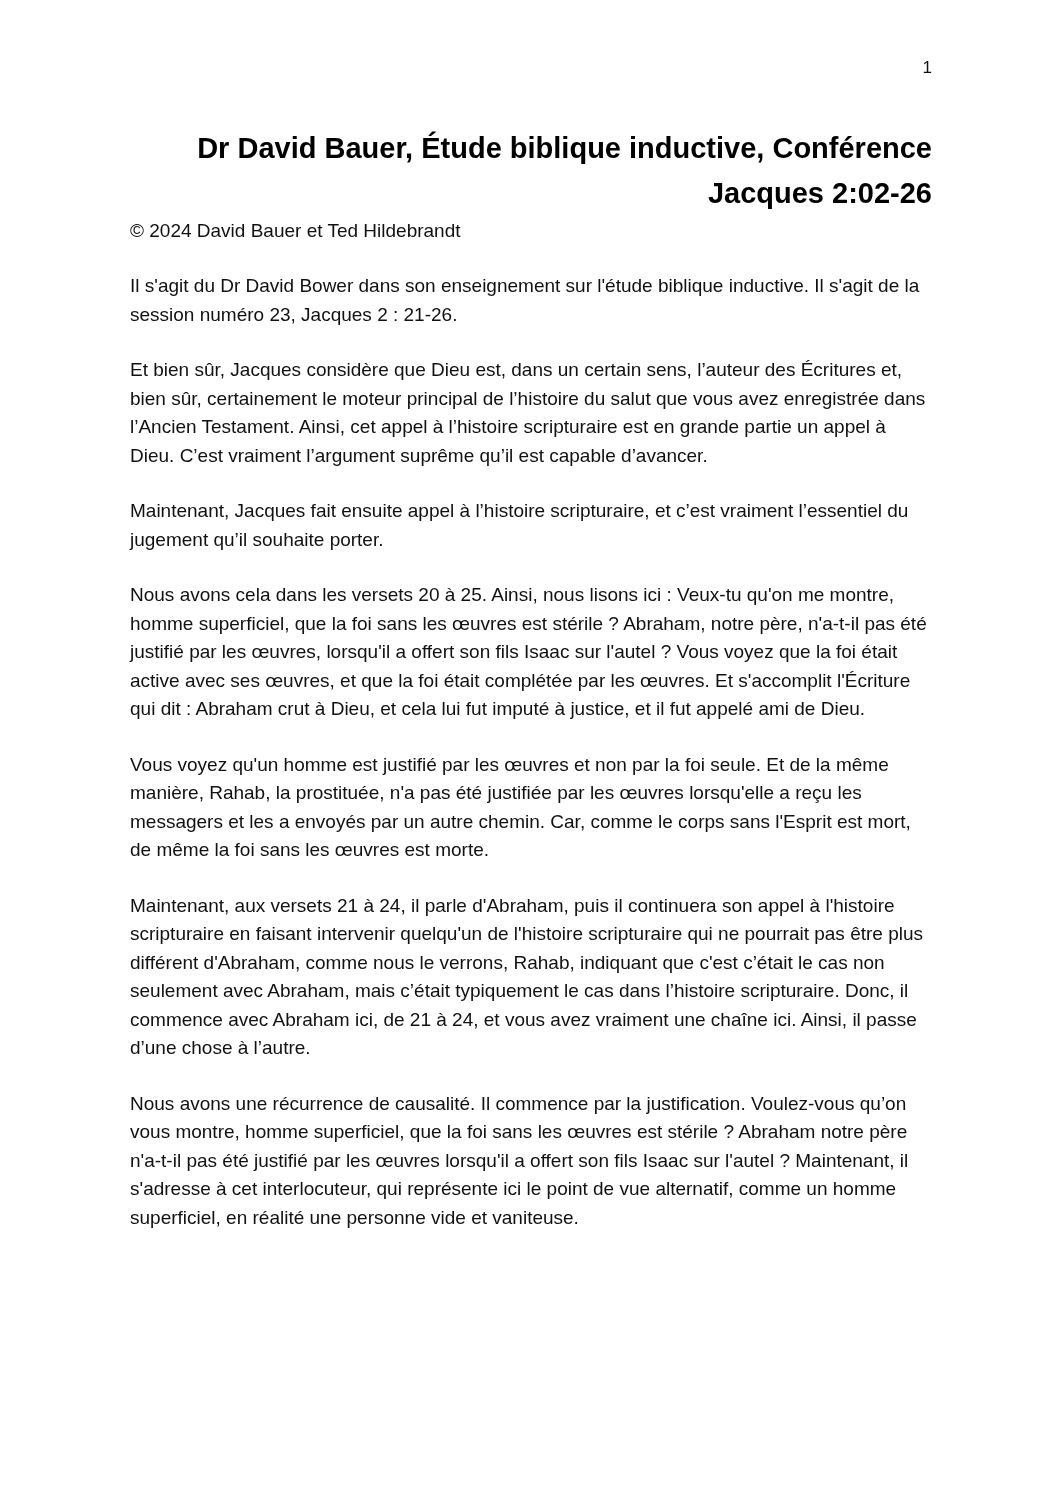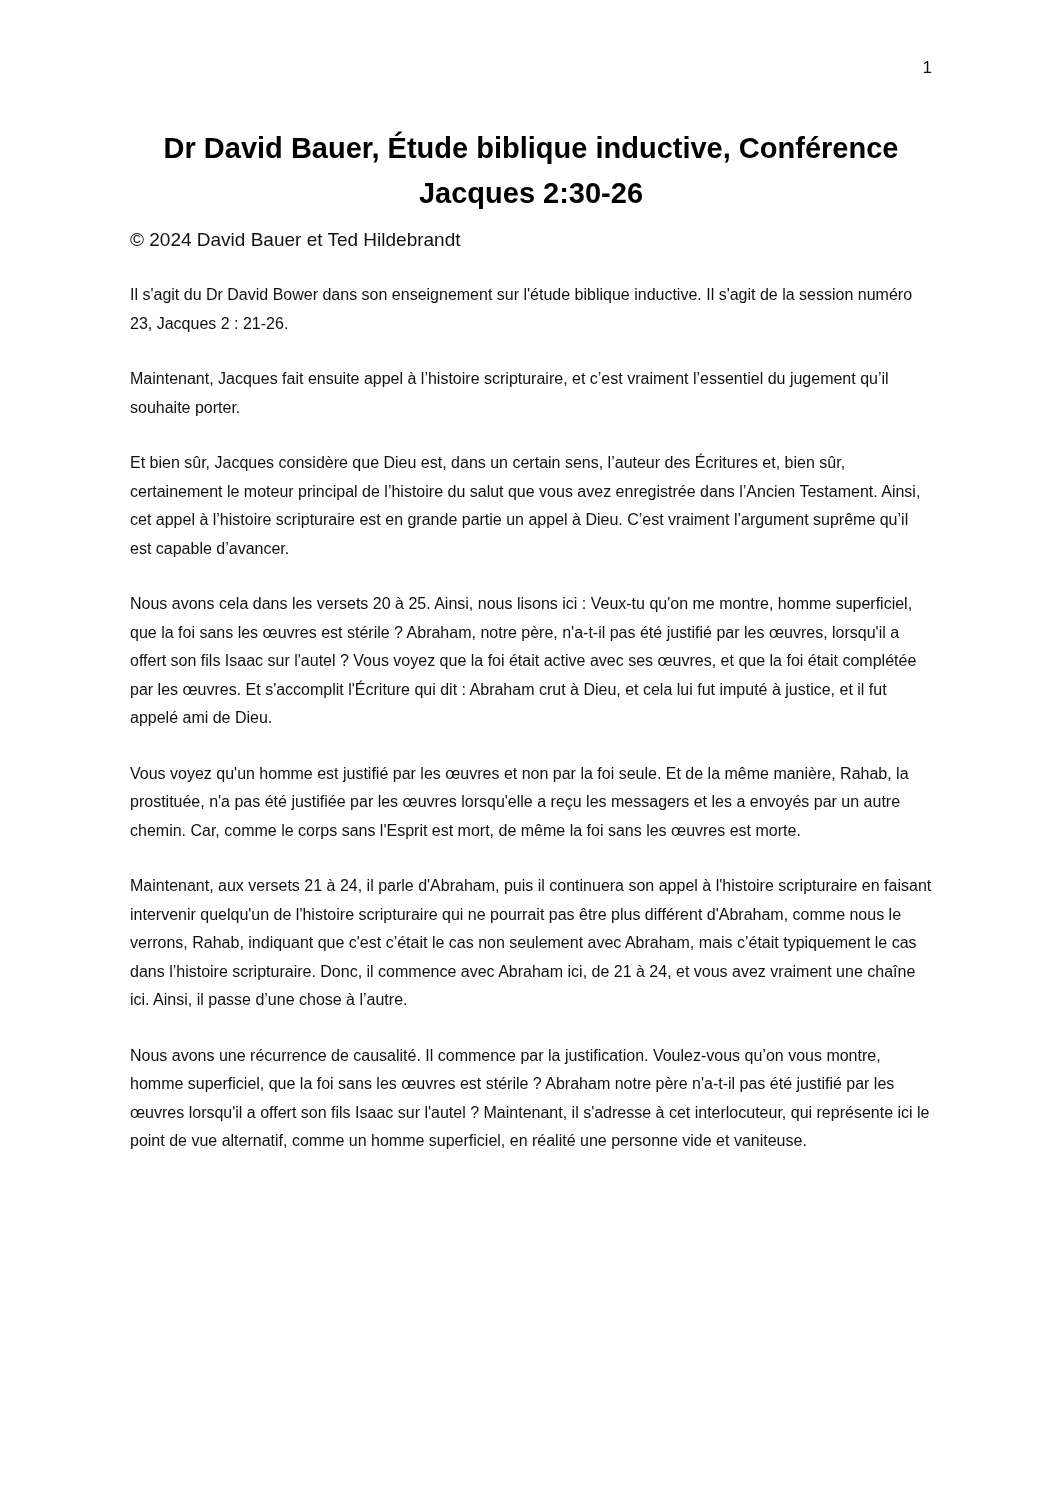--- a/index.html
+++ b/index.html
@@ -24,61 +24,61 @@
     font-size: 17px;
     color: #111111;
   }
   .content {
     position: absolute;
     top: 126px;
     left: 130px;
     width: 802px;
   }
   .title-block {
-    text-align: center;
+    text-align: right;
     font-weight: bold;
     font-size: 29px;
     line-height: 45px;
     color: #000000;
-    margin-bottom: 11px;
+    margin-bottom: 2px;
   }
   .copyright {
     font-size: 19px;
     line-height: 26px;
     color: #111111;
     margin-bottom: 28px;
   }
   .body-text p {
-    font-size: 16px;
+    font-size: 19px;
     line-height: 28.5px;
     margin: 0 0 27px 0;
     text-align: left;
     color: #111111;
   }
 </style>
 </head>
 <body>
 
 <div class="page">
 
   <div class="page-number">1</div>
 
   <div class="content">
 
     <div class="title-block">
       <div>Dr David Bauer, Étude biblique inductive, Conférence</div>
-      <div>Jacques 2:30-26</div>
+      <div>Jacques 2:02-26</div>
     </div>
 
     <div class="copyright">© 2024 David Bauer et Ted Hildebrandt</div>
 
     <div class="body-text">
       <p>Il s'agit du Dr David Bower dans son enseignement sur l'étude biblique inductive. Il s'agit de la session numéro 23, Jacques 2 : 21-26.</p>
+      <p>Et bien sûr, Jacques considère que Dieu est, dans un certain sens, l’auteur des Écritures et, bien sûr, certainement le moteur principal de l’histoire du salut que vous avez enregistrée dans l’Ancien Testament. Ainsi, cet appel à l’histoire scripturaire est en grande partie un appel à Dieu. C’est vraiment l’argument suprême qu’il est capable d’avancer.</p>
       <p>Maintenant, Jacques fait ensuite appel à l’histoire scripturaire, et c’est vraiment l’essentiel du jugement qu’il souhaite porter.</p>
-      <p>Et bien sûr, Jacques considère que Dieu est, dans un certain sens, l’auteur des Écritures et, bien sûr, certainement le moteur principal de l’histoire du salut que vous avez enregistrée dans l’Ancien Testament. Ainsi, cet appel à l’histoire scripturaire est en grande partie un appel à Dieu. C’est vraiment l’argument suprême qu’il est capable d’avancer.</p>
       <p>Nous avons cela dans les versets 20 à 25. Ainsi, nous lisons ici : Veux-tu qu'on me montre, homme superficiel, que la foi sans les œuvres est stérile ? Abraham, notre père, n'a-t-il pas été justifié par les œuvres, lorsqu'il a offert son fils Isaac sur l'autel ? Vous voyez que la foi était active avec ses œuvres, et que la foi était complétée par les œuvres. Et s'accomplit l'Écriture qui dit : Abraham crut à Dieu, et cela lui fut imputé à justice, et il fut appelé ami de Dieu.</p>
       <p>Vous voyez qu'un homme est justifié par les œuvres et non par la foi seule. Et de la même manière, Rahab, la prostituée, n'a pas été justifiée par les œuvres lorsqu'elle a reçu les messagers et les a envoyés par un autre chemin. Car, comme le corps sans l'Esprit est mort, de même la foi sans les œuvres est morte.</p>
       <p>Maintenant, aux versets 21 à 24, il parle d'Abraham, puis il continuera son appel à l'histoire scripturaire en faisant intervenir quelqu'un de l'histoire scripturaire qui ne pourrait pas être plus différent d'Abraham, comme nous le verrons, Rahab, indiquant que c'est c’était le cas non seulement avec Abraham, mais c’était typiquement le cas dans l’histoire scripturaire. Donc, il commence avec Abraham ici, de 21 à 24, et vous avez vraiment une chaîne ici. Ainsi, il passe d’une chose à l’autre.</p>
       <p>Nous avons une récurrence de causalité. Il commence par la justification. Voulez-vous qu’on vous montre, homme superficiel, que la foi sans les œuvres est stérile ? Abraham notre père n'a-t-il pas été justifié par les œuvres lorsqu'il a offert son fils Isaac sur l'autel ? Maintenant, il s'adresse à cet interlocuteur, qui représente ici le point de vue alternatif, comme un homme superficiel, en réalité une personne vide et vaniteuse.</p>
     </div>
 
   </div>
 
 </div>
 

